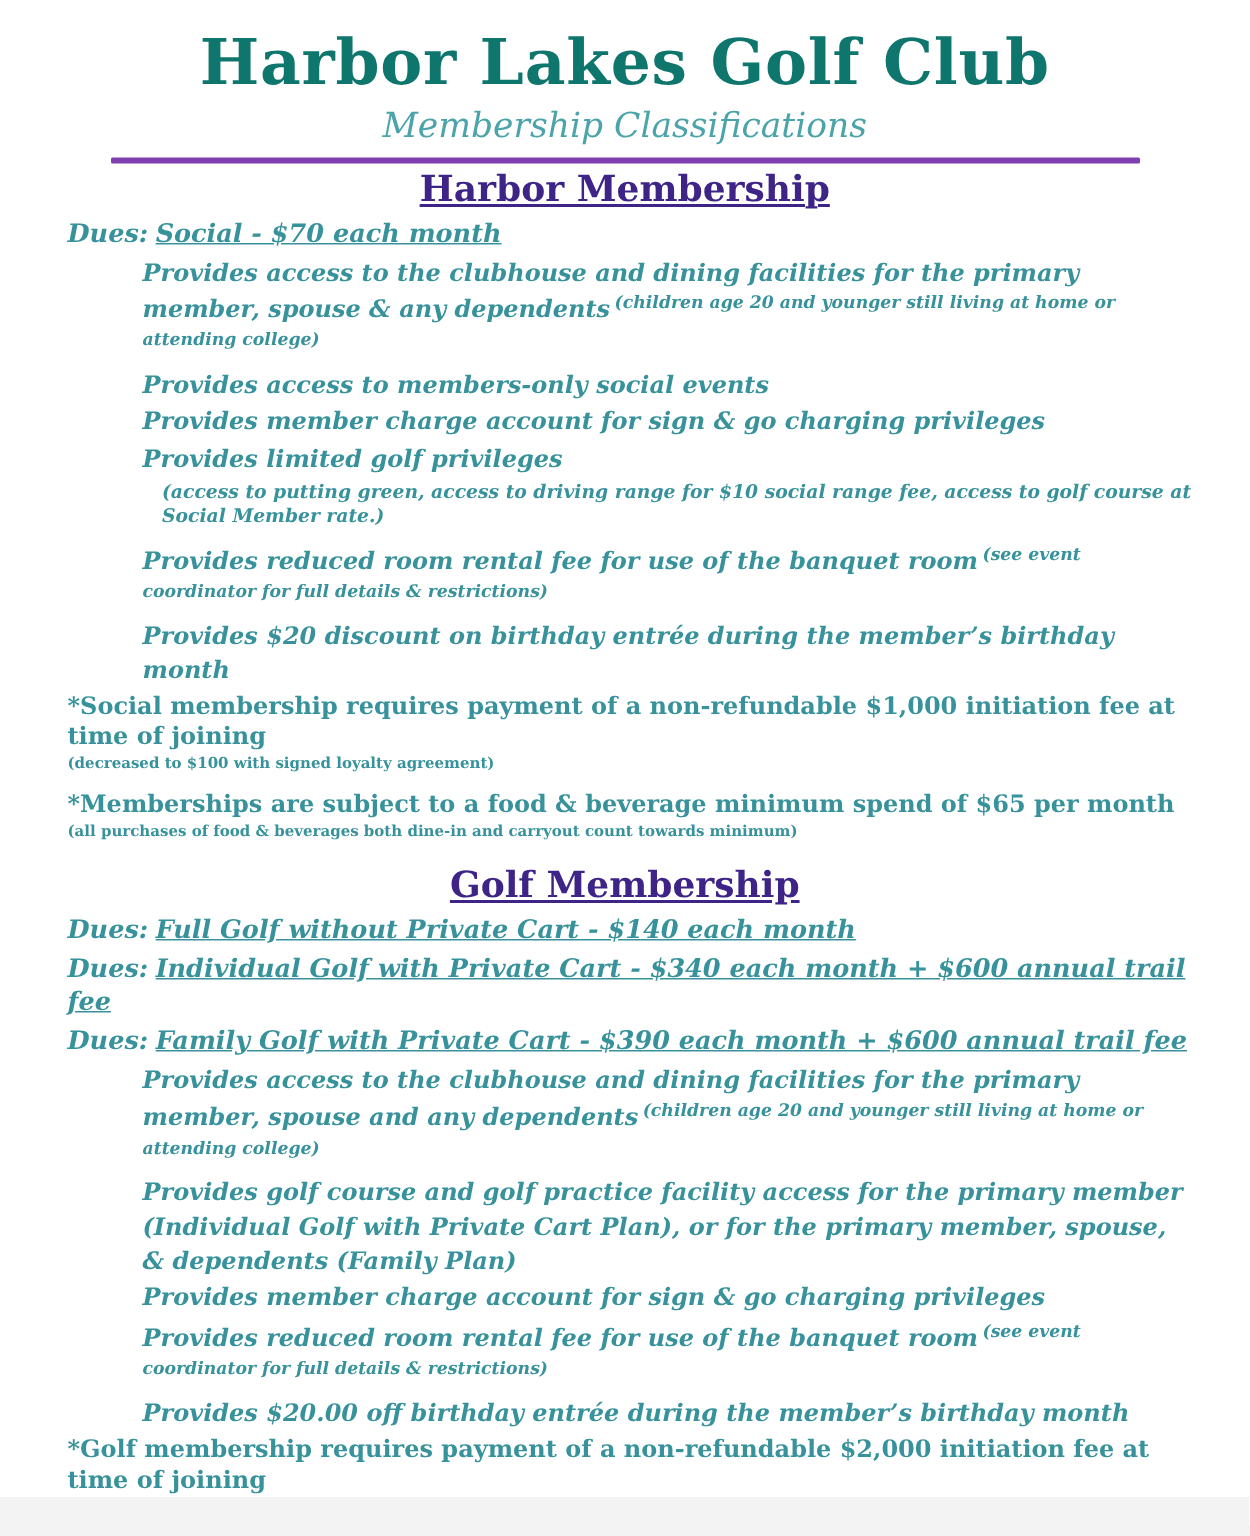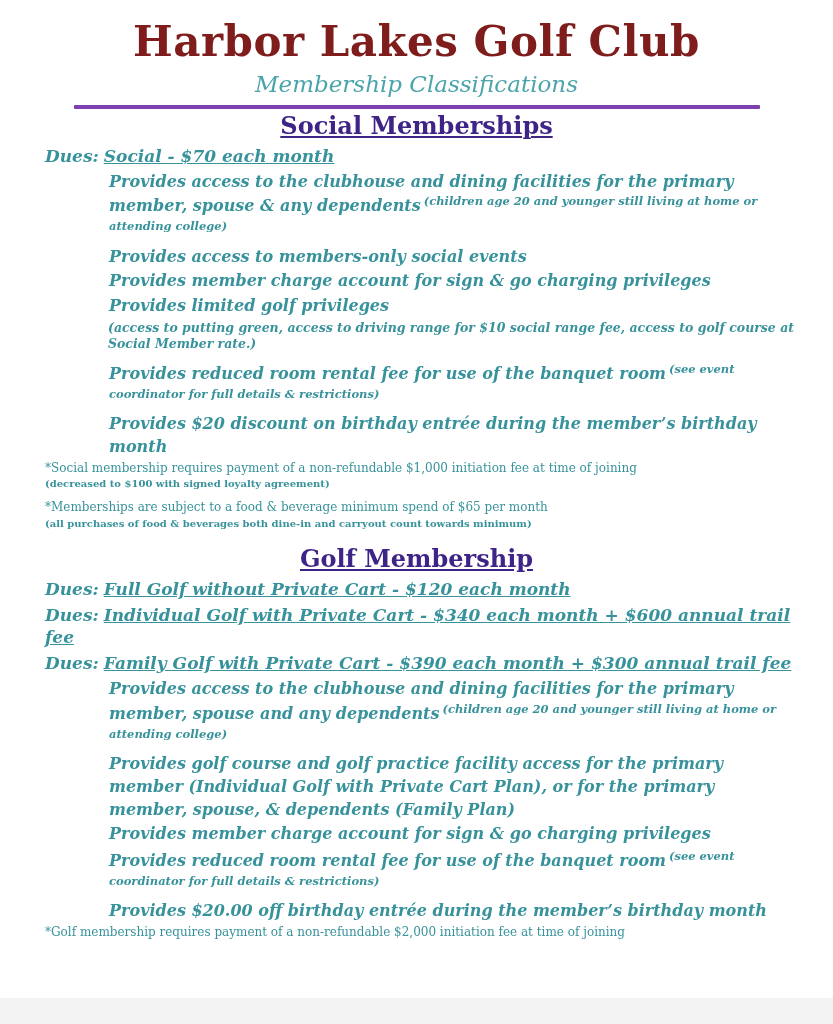--- a/index.html
+++ b/index.html
@@ -6,21 +6,21 @@
   .page{
     position:relative;
     width:833px;height:1024px;
     background:#ffffff;
     font-family:"DejaVu Serif", serif;
     overflow:hidden;
     margin:0 auto;
   }
   .doc-title{
     text-align:center;
-    color:#7f1d1d;
+    color:#0f766e;
     font-weight:bold;
     font-size:42px;
     letter-spacing:0.5px;
     padding-top:18px;
     line-height:1.15;
   }
   .doc-subtitle{
     text-align:center;
     color:#4aa4aa;
     font-style:italic;
@@ -50,21 +50,21 @@
   .dues-line{
     font-size:17px;
     font-weight:bold;
     font-style:italic;
     margin:3px 0 4px 0;
     line-height:1.3;
   }
   .dues-label{margin-right:5px;}
   .dues-value{text-decoration:underline;}
   .bullet{
-    margin-left:64px;
+    margin-left:50px;
     font-size:16px;
     font-weight:bold;
     font-style:italic;
     line-height:1.42;
     margin-bottom:2px;
   }
   sup.inline-note{
     font-size:11.5px;
     margin-left:3px;
     font-weight:bold;
@@ -73,22 +73,22 @@
   .bullet-subnote{
     margin-left:63px;
     font-size:12.5px;
     font-weight:bold;
     font-style:italic;
     margin-top:1px;
     margin-bottom:9px;
     line-height:1.3;
   }
   .footnote{
-    font-size:12px;
-    font-weight:normal;
+    font-size:16px;
+    font-weight:bold;
     margin-top:2px;
     line-height:1.3;
   }
   .footnote-sub{
     font-size:10px;
     font-weight:bold;
     margin:1px 0 10px 0;
     line-height:1.3;
   }
   .footer-band{
@@ -99,21 +99,21 @@
 </style>
 </head>
 <body>
 
 <div class="page">
 
   <div class="doc-title">Harbor Lakes Golf Club</div>
   <div class="doc-subtitle">Membership Classifications</div>
   <div class="divider"></div>
 
-  <div class="section-heading">Social Memberships</div>
+  <div class="section-heading">Harbor Membership</div>
   <div class="content">
 
     <div class="dues-line">
       <span class="dues-label">Dues:</span><span class="dues-value">Social - $70 each month</span>
     </div>
 
     <div class="bullet">
       <span>Provides access to the clubhouse and dining facilities for the primary member, spouse &amp; any dependents</span><sup class="inline-note">(children age 20 and younger still living at home or attending college)</sup>
     </div>
     <div class="bullet">
@@ -136,27 +136,27 @@
     <div class="footnote">*Social membership requires payment of a non-refundable $1,000 initiation fee at time of joining</div>
     <div class="footnote-sub">(decreased to $100 with signed loyalty agreement)</div>
     <div class="footnote">*Memberships are subject to a food &amp; beverage minimum spend of $65 per month</div>
     <div class="footnote-sub">(all purchases of food &amp; beverages both dine-in and carryout count towards minimum)</div>
   </div>
 
   <div class="section-heading gap-above">Golf Membership</div>
   <div class="content">
 
     <div class="dues-line">
-      <span class="dues-label">Dues:</span><span class="dues-value">Full Golf without Private Cart - $120 each month</span>
+      <span class="dues-label">Dues:</span><span class="dues-value">Full Golf without Private Cart - $140 each month</span>
     </div>
     <div class="dues-line">
       <span class="dues-label">Dues:</span><span class="dues-value">Individual Golf with Private Cart - $340 each month + $600 annual trail fee</span>
     </div>
     <div class="dues-line">
-      <span class="dues-label">Dues:</span><span class="dues-value">Family Golf with Private Cart - $390 each month + $300 annual trail fee</span>
+      <span class="dues-label">Dues:</span><span class="dues-value">Family Golf with Private Cart - $390 each month + $600 annual trail fee</span>
     </div>
 
     <div class="bullet">
       <span>Provides access to the clubhouse and dining facilities for the primary member, spouse and any dependents</span><sup class="inline-note">(children age 20 and younger still living at home or attending college)</sup>
     </div>
     <div class="bullet">
       <span>Provides golf course and golf practice facility access for the primary member (Individual Golf with Private Cart Plan), or for the primary member, spouse, &amp; dependents (Family Plan)</span>
     </div>
     <div class="bullet">
       <span>Provides member charge account for sign &amp; go charging privileges</span>

